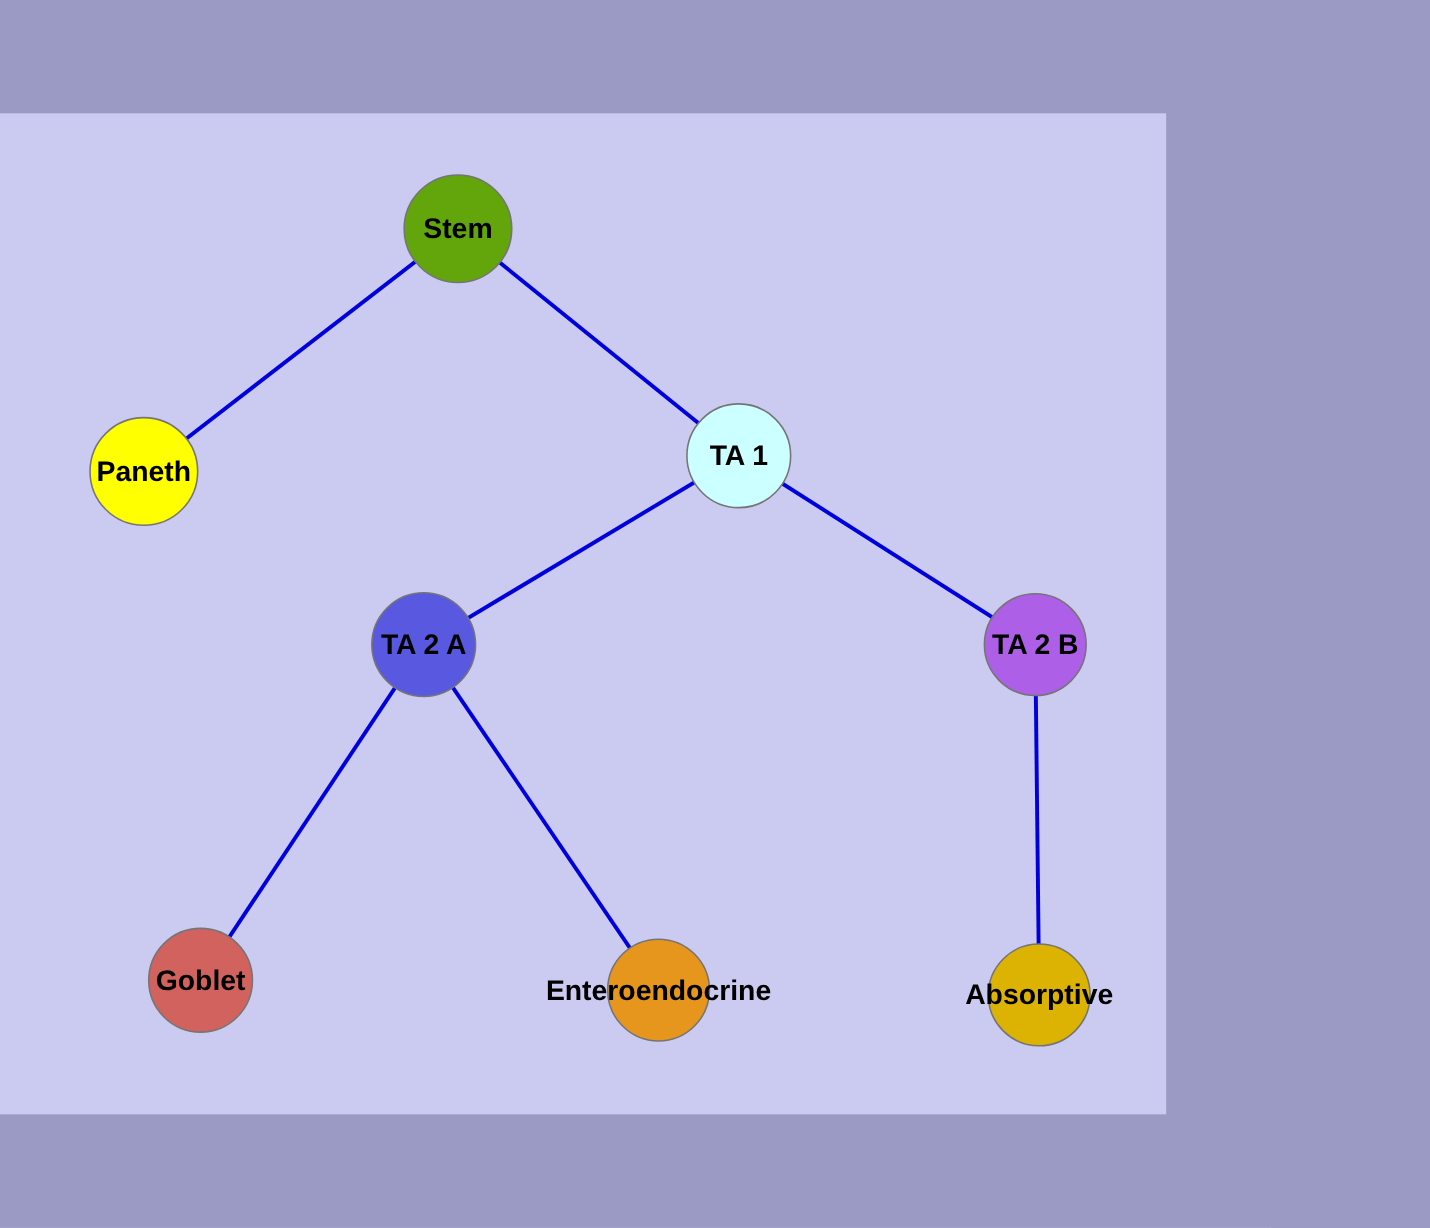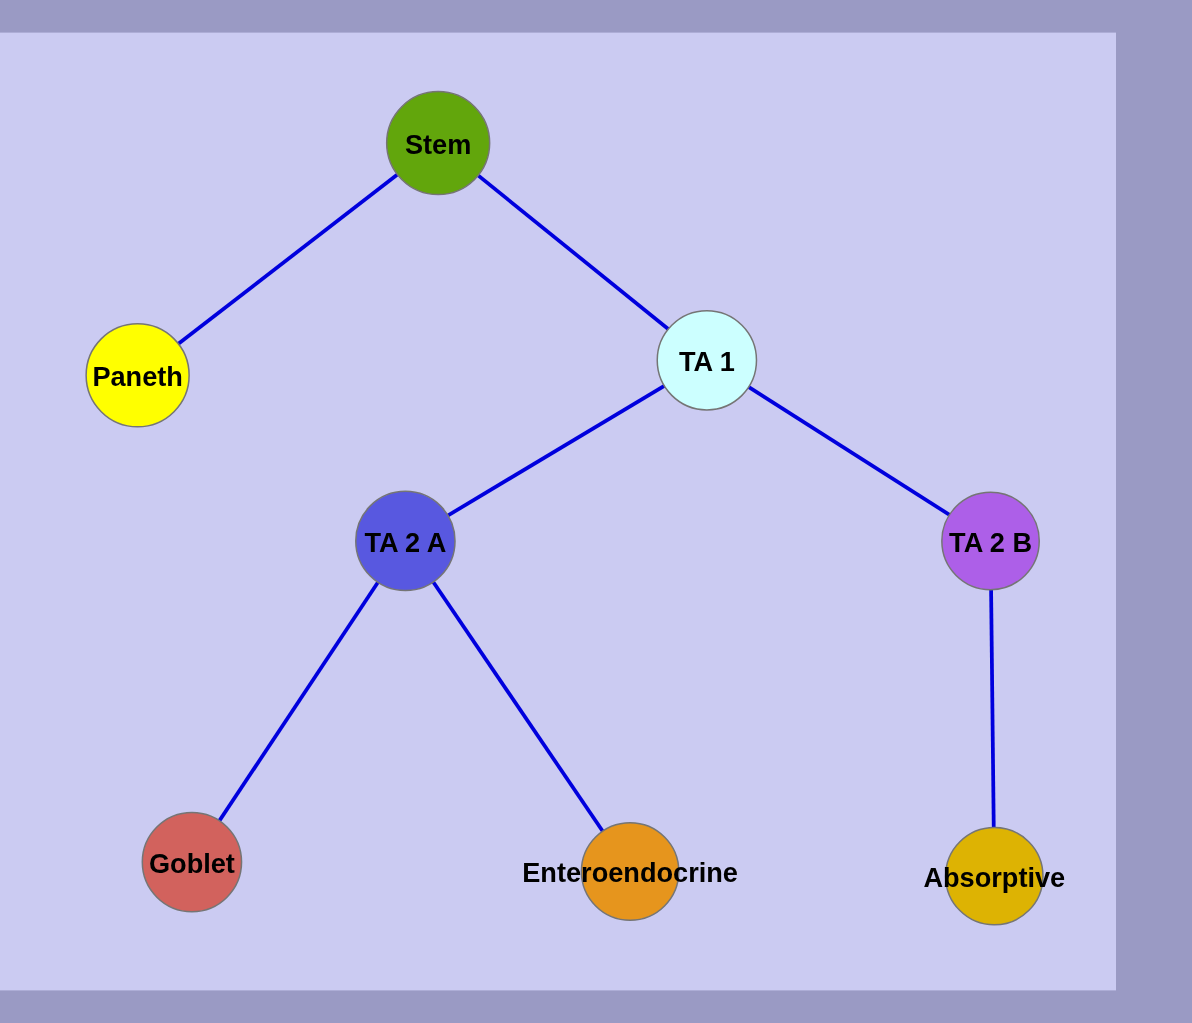--- a/index.html
+++ b/index.html
@@ -3,21 +3,21 @@
 <meta charset="utf-8">
 <style>
   html, body {
     margin: 0;
     padding: 0;
     background: #9a9ac4;
     font-family: "Liberation Sans", sans-serif;
   }
   .canvas {
     position: relative;
-    width: 1116px;
+    width: 972px;
     height: 1023px;
     overflow: hidden;
   }
   svg.graph {
     display: block;
     width: 100%;
     height: 100%;
   }
   .node-circle {
     stroke-width: 1.6px;

